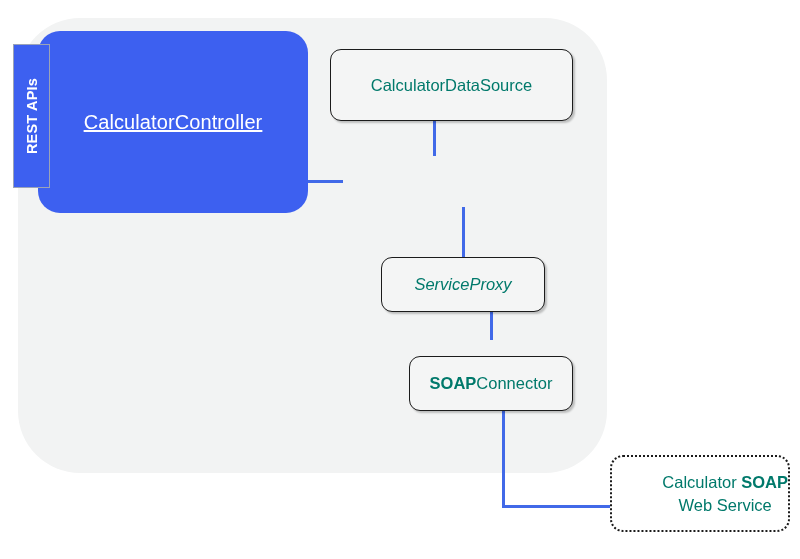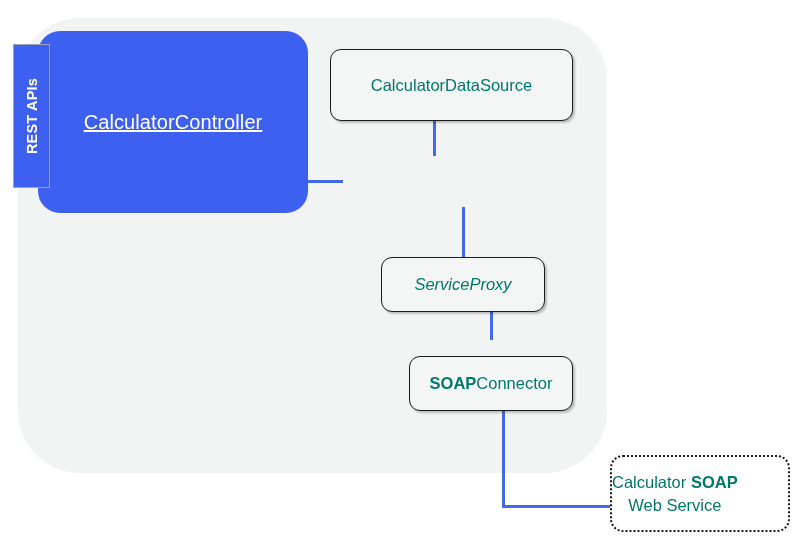--- a/index.html
+++ b/index.html
@@ -99,21 +99,21 @@
     left: 610px;
     top: 455px;
     width: 180px;
     height: 77px;
     background: #ffffff;
     border: 2.5px dotted #1b1b1b;
     border-radius: 13px;
     box-sizing: border-box;
     display: flex;
     align-items: center;
-    justify-content: flex-start;
+    justify-content: flex-end;
     text-align: center;
     color: #00796B;
     font-size: 16.5px;
     line-height: 1.35;
     z-index: 3;
   }
   .node-dashed b { font-weight: bold; }
 
   
   .conn {

